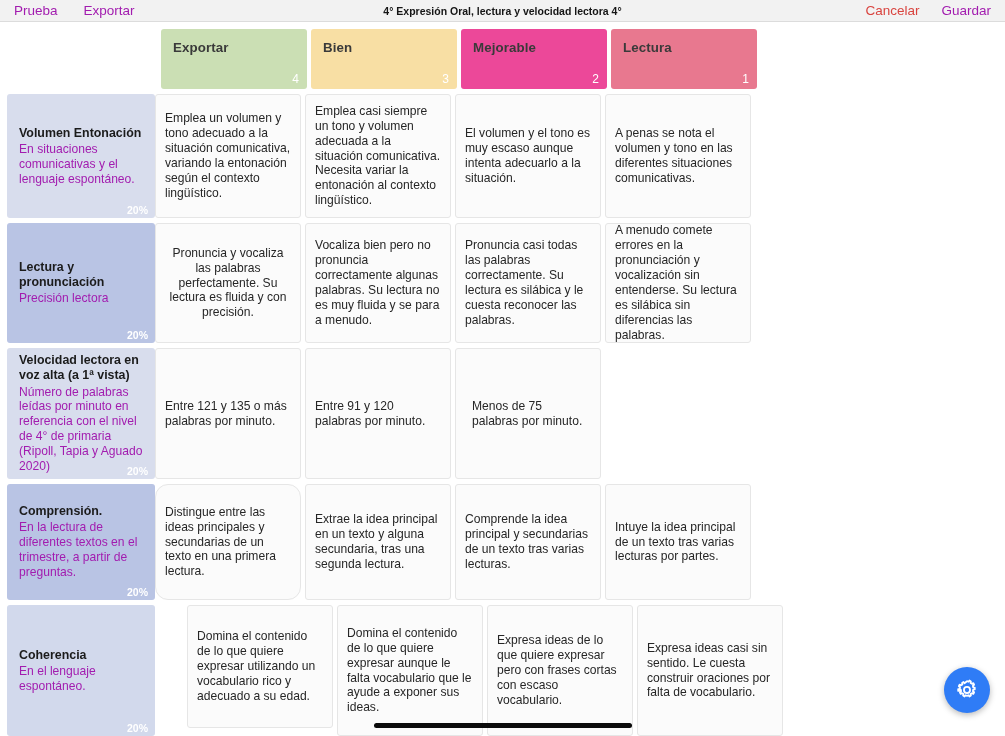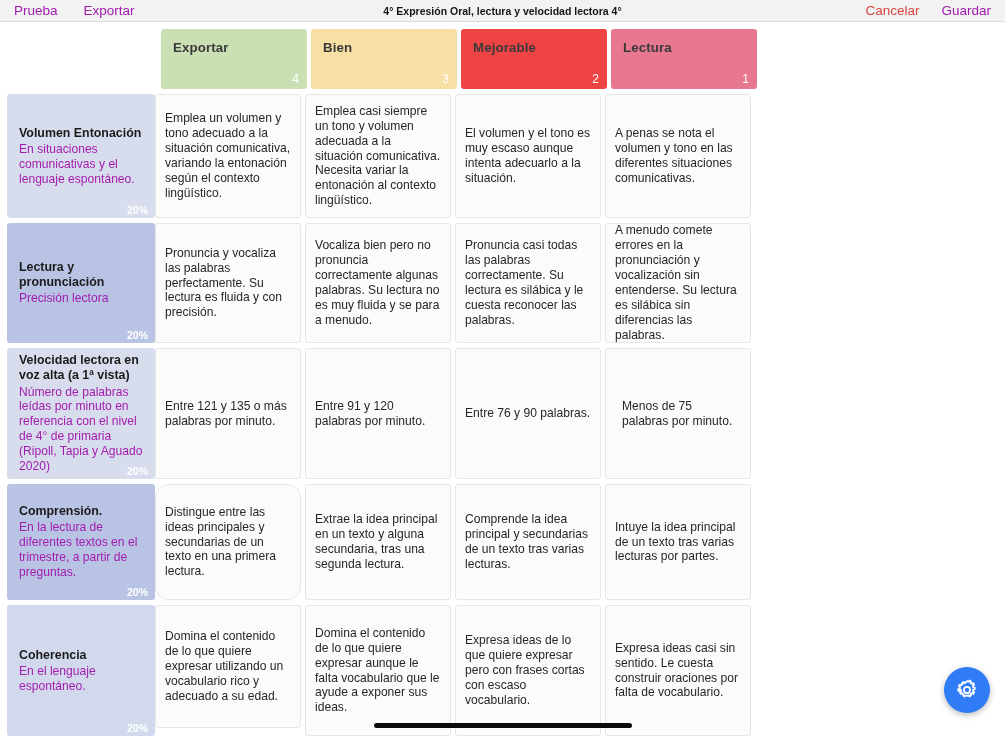--- a/index.html
+++ b/index.html
@@ -196,21 +196,21 @@
       <div class="row">
         <div class="corner"></div>
         <div class="cell hdr-cell" style="background: rgb(203, 223, 180);">
           <div class="h-label">Exportar</div>
           <div class="h-score">4</div>
         </div>
         <div class="cell hdr-cell" style="background: rgb(248, 223, 164);">
           <div class="h-label">Bien</div>
           <div class="h-score">3</div>
         </div>
-        <div class="cell hdr-cell" style="background: #ef4444;">
+        <div class="cell hdr-cell" style="background: #ec4899;">
           <div class="h-label">Mejorable</div>
           <div class="h-score">2</div>
         </div>
         <div class="cell hdr-cell" style="background: rgb(232, 120, 143);">
           <div class="h-label">Lectura</div>
           <div class="h-score">1</div>
         </div>
       </div>
       <div class="row-gap"></div>
       <div class="row">
@@ -232,21 +232,21 @@
           <div class="desc-text">A penas se nota el volumen y tono en las diferentes situaciones comunicativas.</div>
         </div>
       </div>
       <div class="row-gap"></div>
       <div class="row">
         <div class="cell crit-cell" style="height: 120px; background: rgb(185, 196, 228);">
           <div class="crit-title">Lectura y pronunciación</div>
           <div class="crit-sub">Precisión lectora</div>
           <div class="crit-weight">20%</div>
         </div>
-        <div class="cell desc-cell" style="height: 120px;">
+        <div class="cell desc-cell" style="height: 120px; text-align: center;">
           <div class="desc-text">Pronuncia y vocaliza las palabras perfectamente. Su lectura es fluida y con precisión.</div>
         </div>
         <div class="cell desc-cell" style="height: 120px;">
           <div class="desc-text">Vocaliza bien pero no pronuncia correctamente algunas palabras. Su lectura no es muy fluida y se para a menudo.</div>
         </div>
         <div class="cell desc-cell" style="height: 120px;">
           <div class="desc-text">Pronuncia casi todas las palabras correctamente. Su lectura es silábica y le cuesta reconocer las palabras.</div>
         </div>
         <div class="cell desc-cell" style="height: 120px;">
           <div class="desc-text">A menudo comete errores en la pronunciación y vocalización sin entenderse. Su lectura es silábica sin diferencias las palabras.</div>
@@ -258,23 +258,20 @@
           <div class="crit-title">Velocidad lectora en voz alta (a 1ª vista)</div>
           <div class="crit-sub">Número de palabras leídas por minuto en referencia con el nivel de 4° de primaria (Ripoll, Tapia y Aguado 2020)</div>
           <div class="crit-weight">20%</div>
         </div>
         <div class="cell desc-cell" style="height: 131px;">
           <div class="desc-text">Entre 121 y 135 o más palabras por minuto.</div>
         </div>
         <div class="cell desc-cell" style="height: 131px;">
           <div class="desc-text">Entre 91 y 120 palabras por minuto.</div>
         </div>
-        <div class="cell desc-cell" style="height: 131px;">
-          <div class="desc-text">Entre 76 y 90 palabras.</div>
-        </div>
         <div class="cell desc-cell" style="height: 131px; padding-left: 16px;">
           <div class="desc-text">Menos de 75 palabras por minuto.</div>
         </div>
       </div>
       <div class="row-gap"></div>
       <div class="row">
         <div class="cell crit-cell" style="height: 116px; background: rgb(185, 196, 228);">
           <div class="crit-title">Comprensión.</div>
           <div class="crit-sub">En la lectura de diferentes textos en el trimestre, a partir de preguntas.</div>
           <div class="crit-weight">20%</div>
@@ -292,21 +289,21 @@
           <div class="desc-text">Intuye la idea principal de un texto tras varias lecturas por partes.</div>
         </div>
       </div>
       <div class="row-gap"></div>
       <div class="row">
         <div class="cell crit-cell" style="height: 131px; background: rgb(210, 217, 236);">
           <div class="crit-title">Coherencia</div>
           <div class="crit-sub">En el lenguaje espontáneo.</div>
           <div class="crit-weight">20%</div>
         </div>
-        <div class="cell desc-cell" style="height: 123px;">
+        <div class="cell desc-cell" style="height: 123px; margin-left: 32px;">
           <div class="desc-text">Domina el contenido de lo que quiere expresar utilizando un vocabulario rico y adecuado a su edad.</div>
         </div>
         <div class="cell desc-cell" style="height: 131px;">
           <div class="desc-text">Domina el contenido de lo que quiere expresar aunque le falta vocabulario que le ayude a exponer sus ideas.</div>
         </div>
         <div class="cell desc-cell" style="height: 131px;">
           <div class="desc-text">Expresa ideas de lo que quiere expresar pero con frases cortas con escaso vocabulario.</div>
         </div>
         <div class="cell desc-cell" style="height: 131px;">
           <div class="desc-text">Expresa ideas casi sin sentido. Le cuesta construir oraciones por falta de vocabulario.</div>

